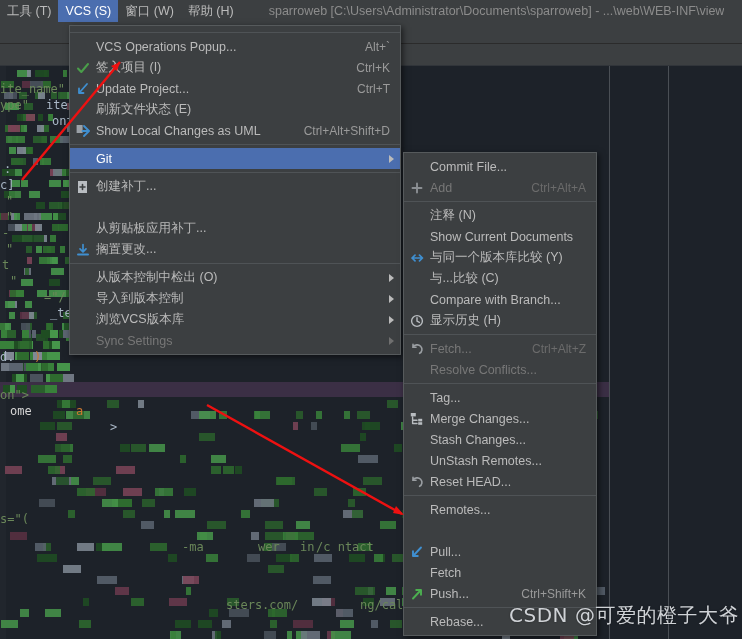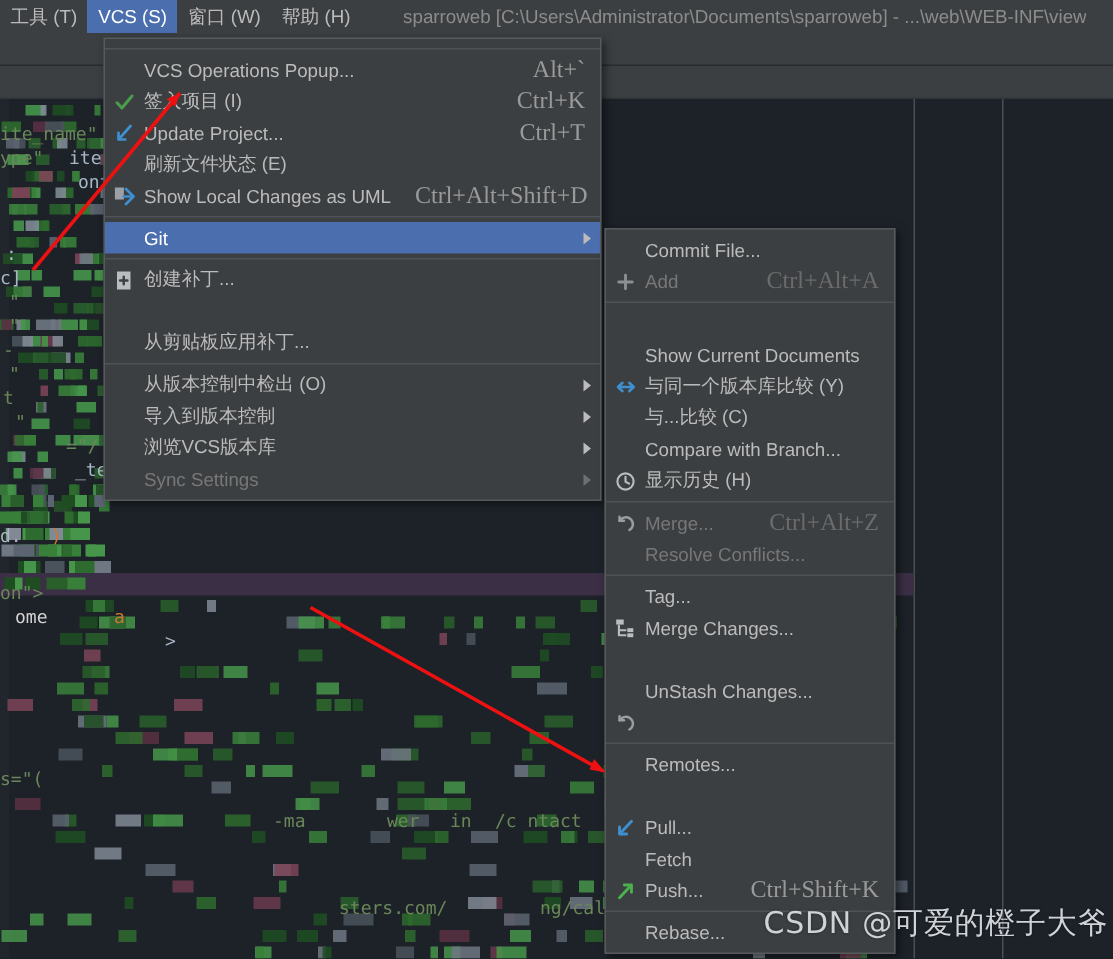--- a/index.html
+++ b/index.html
@@ -99,21 +99,21 @@
     white-space: nowrap;
   }
   .menu-item.sel { background: #4b6eaf; color: #ffffff; }
   .menu-item.disabled { color: #777777; }
   .mi-icon {
     width: 26px; min-width: 26px; height: 21px;
     display: flex; align-items: center; justify-content: center;
   }
   .mi-label { flex: 1; padding-right: 16px; }
   .mi-accel {
-    color: #9a9a9a; padding-right: 10px; font-size: 16px; font-family: Liberation Serif, serif;
+    color: #9a9a9a; padding-right: 10px; font-size: 12px;
   }
   .menu-item.disabled .mi-accel { color: #6b6b6b; }
   .mi-arrow {
     position: absolute; right: 6px; top: 50%;
     transform: translateY(-50%);
     width: 0; height: 0;
     border-left: 5px solid #bbbbbb;
     border-top: 4px solid transparent;
     border-bottom: 4px solid transparent;
   }
@@ -665,21 +665,21 @@
         <div class="code-txt txt-gray" style="left: 0px; top: 350px;">d.</div>
         <div class="code-txt txt-pink" style="left: 34px; top: 350px;">)</div>
         <div class="code-txt txt-green" style="left: 0px; top: 388px;">on"&gt;</div>
         <div class="code-txt txt-white" style="left: 10px; top: 404px;">ome</div>
         <div class="code-txt txt-pink" style="left: 76px; top: 404px;">a</div>
         <div class="code-txt txt-gray" style="left: 110px; top: 420px;">&gt;</div>
         <div class="code-txt txt-green" style="left: 0px; top: 512px;">s="(</div>
         <div class="code-txt txt-green" style="left: 182px; top: 540px;">-ma</div>
         <div class="code-txt txt-green" style="left: 258px; top: 540px;">wer</div>
         <div class="code-txt txt-green" style="left: 300px; top: 540px;">in</div>
-        <div class="code-txt txt-green" style="left: 330px; top: 540px;">/c ntact</div>
+        <div class="code-txt txt-green" style="left: 316px; top: 540px;">/c ntact</div>
         <div class="code-txt txt-green" style="left: 226px; top: 598px;">sters.com/</div>
         <div class="code-txt txt-green" style="left: 360px; top: 598px;">ng/cal</div>
       </div>
   </div>
 
   <div class="toolbar-strip2"></div>
   <div class="toolbar-strip3"></div>
 
   <div class="menubar">
     <div id="menubar-items" style="display:flex;align-items:center;">
@@ -748,20 +748,29 @@
         </span>
         <span class="mi-label">创建补丁...</span>
       </div>
       <div class="menu-item">
         <span class="mi-icon"></span>
       </div>
       <div class="menu-item">
         <span class="mi-icon"></span>
         <span class="mi-label">从剪贴板应用补丁...</span>
       </div>
+      <div class="menu-item">
+        <span class="mi-icon">
+          <svg width="14" height="14" viewBox="0 0 14 14">
+            <path d="M7 1.5 L7 8.5 M4 5.8 L7 9 L10 5.8" fill="none" stroke="#3f8fd0" stroke-width="1.7" stroke-linecap="round" stroke-linejoin="round"></path>
+            <path d="M2 11.5 L12 11.5" fill="none" stroke="#3f8fd0" stroke-width="2" stroke-linecap="round" stroke-linejoin="round"></path>
+          </svg>
+        </span>
+        <span class="mi-label">搁置更改...</span>
+      </div>
       <div class="menu-sep"></div>
       <div class="menu-item">
         <span class="mi-icon"></span>
         <span class="mi-label">从版本控制中检出 (O)</span>
         <span class="mi-arrow"></span>
       </div>
       <div class="menu-item">
         <span class="mi-icon"></span>
         <span class="mi-label">导入到版本控制</span>
         <span class="mi-arrow"></span>
@@ -788,20 +797,21 @@
           <svg width="14" height="14" viewBox="0 0 14 14">
             <path d="M7 2.5 L7 11.5 M2.5 7 L11.5 7" fill="none" stroke="#8b8f93" stroke-width="1.9" stroke-linecap="round" stroke-linejoin="round"></path>
           </svg>
         </span>
         <span class="mi-label">Add</span>
         <span class="mi-accel">Ctrl+Alt+A</span>
       </div>
       <div class="menu-sep"></div>
       <div class="menu-item">
         <span class="mi-icon"></span>
+        <span class="mi-label">注释 (N)</span>
       </div>
       <div class="menu-item">
         <span class="mi-icon"></span>
         <span class="mi-label">Show Current Documents</span>
       </div>
       <div class="menu-item">
         <span class="mi-icon">
           <svg width="14" height="14" viewBox="0 0 14 14">
             <path d="M2 7 L7 7 M5 4.2 L2 7 L5 9.8" fill="none" stroke="#3f8fd0" stroke-width="1.7" stroke-linecap="round" stroke-linejoin="round"></path>
             <path d="M12 7 L8 7 M9.5 4.2 L12.5 7 L9.5 9.8" fill="none" stroke="#3f8fd0" stroke-width="1.7" stroke-linecap="round" stroke-linejoin="round"></path>
@@ -827,21 +837,21 @@
         <span class="mi-label">显示历史 (H)</span>
       </div>
       <div class="menu-sep"></div>
       <div class="menu-item disabled">
         <span class="mi-icon">
           <svg width="14" height="14" viewBox="0 0 14 14">
             <path d="M3 5.2 L3 2.4 M3 5.2 C4.6 2.6 8.4 2 10.6 4.2 C12.8 6.4 12.2 10 9.6 11.3" fill="none" stroke="#9a9ea2" stroke-width="1.6" stroke-linecap="round" stroke-linejoin="round"></path>
             <path d="M3 5.2 L6 5.2" fill="none" stroke="#9a9ea2" stroke-width="1.6" stroke-linecap="round" stroke-linejoin="round"></path>
           </svg>
         </span>
-        <span class="mi-label">Merge...</span>
+        <span class="mi-label">Fetch...</span>
         <span class="mi-accel">Ctrl+Alt+Z</span>
       </div>
       <div class="menu-item disabled">
         <span class="mi-icon"></span>
         <span class="mi-label">Resolve Conflicts...</span>
       </div>
       <div class="menu-sep"></div>
       <div class="menu-item">
         <span class="mi-icon"></span>
         <span class="mi-label">Tag...</span>
@@ -852,32 +862,34 @@
             <rect x="0.8" y="1" width="5" height="3.4" fill="#b9bdc1"></rect>
             <path d="M2.6 5 L2.6 11.5 L7 11.5 M2.6 8.2 L7 8.2" fill="none" stroke="#b9bdc1" stroke-width="1.4" stroke-linecap="round" stroke-linejoin="round"></path>
             <rect x="8.2" y="6.8" width="4" height="2.6" fill="#b9bdc1"></rect>
             <rect x="8.2" y="10.2" width="4" height="2.6" fill="#b9bdc1"></rect>
           </svg>
         </span>
         <span class="mi-label">Merge Changes...</span>
       </div>
       <div class="menu-item">
         <span class="mi-icon"></span>
-      </div>
-      <div class="menu-item">
-        <span class="mi-icon"></span>
-        <span class="mi-label">UnStash Changes...</span>
+        <span class="mi-label">Stash Changes...</span>
+      </div>
+      <div class="menu-item">
+        <span class="mi-icon"></span>
+        <span class="mi-label">UnStash Remotes...</span>
       </div>
       <div class="menu-item">
         <span class="mi-icon">
           <svg width="14" height="14" viewBox="0 0 14 14">
             <path d="M3 5.2 L3 2.4 M3 5.2 C4.6 2.6 8.4 2 10.6 4.2 C12.8 6.4 12.2 10 9.6 11.3" fill="none" stroke="#9a9ea2" stroke-width="1.6" stroke-linecap="round" stroke-linejoin="round"></path>
             <path d="M3 5.2 L6 5.2" fill="none" stroke="#9a9ea2" stroke-width="1.6" stroke-linecap="round" stroke-linejoin="round"></path>
           </svg>
         </span>
+        <span class="mi-label">Reset HEAD...</span>
       </div>
       <div class="menu-sep"></div>
       <div class="menu-item">
         <span class="mi-icon"></span>
         <span class="mi-label">Remotes...</span>
       </div>
       <div class="menu-item">
         <span class="mi-icon"></span>
       </div>
       <div class="menu-item">

